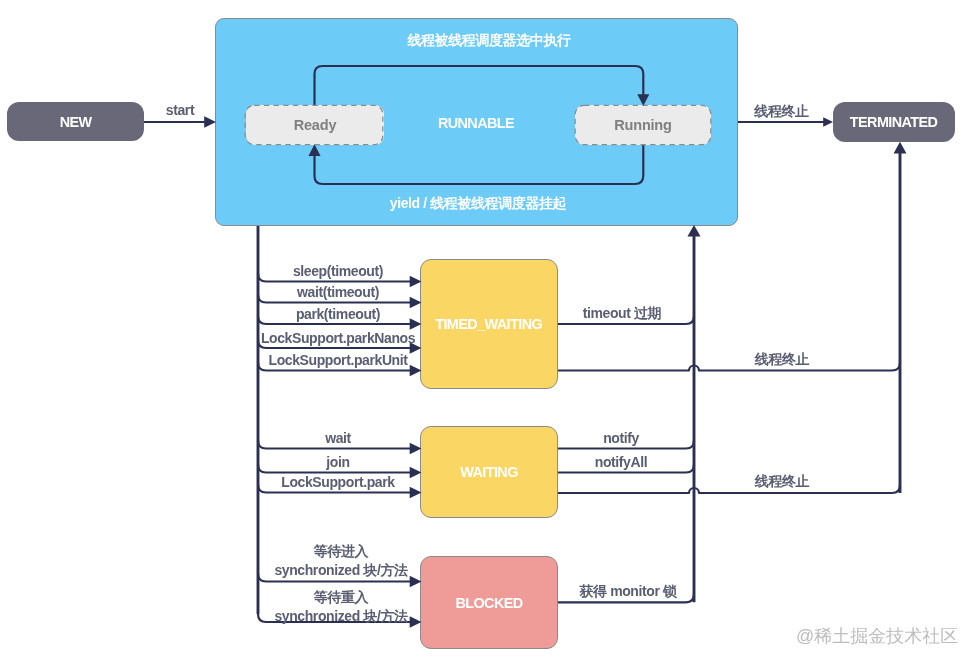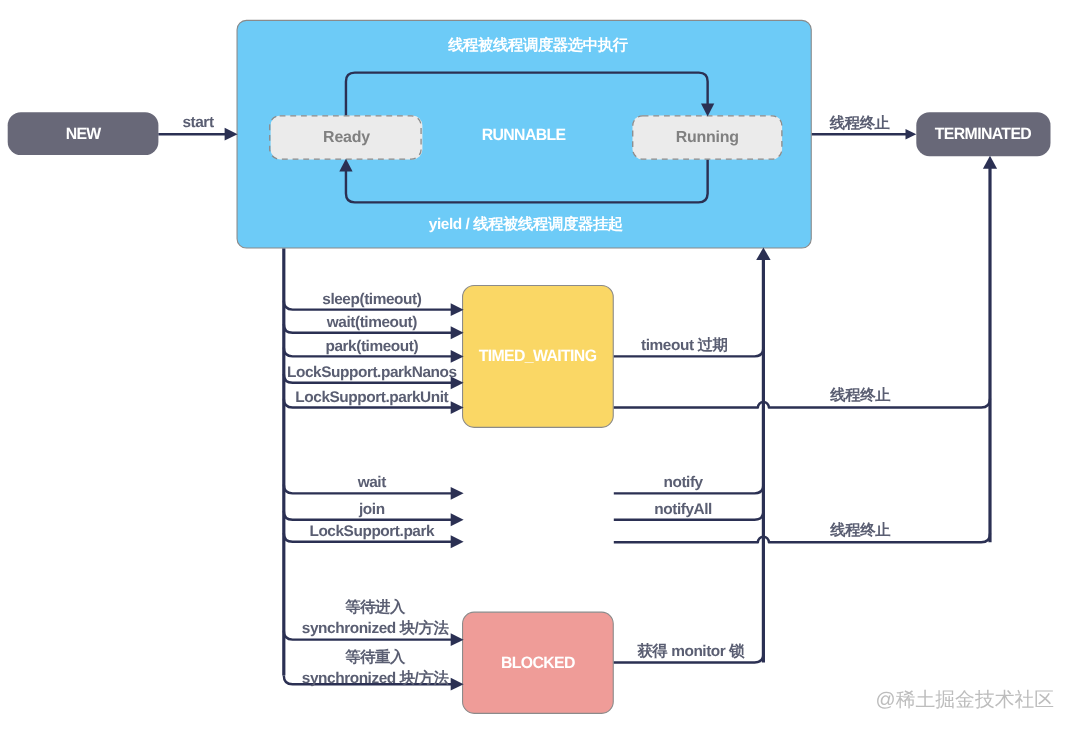--- a/index.html
+++ b/index.html
@@ -84,20 +84,23 @@
 <div class="node n-blue" style="left:215px;top:18px;width:523px;height:208px;"></div>
 <div class="node n-inner" style="left:246px;top:105px;width:138px;height:40px;">
       <span style="font-size:14.5px;letter-spacing:-0.2px">Ready</span>
     </div>
 <div class="node n-inner" style="left:575px;top:105px;width:136px;height:40px;">
       <span style="font-size:14.5px;letter-spacing:-0.2px">Running</span>
     </div>
 <div class="node n-yellow n-state" style="left:420px;top:259px;width:138px;height:130px;">
       <span style="font-size:15px;letter-spacing:-0.6px">TIMED_WAITING</span>
     </div>
+<div class="node n-yellow n-state" style="left:420px;top:426px;width:138px;height:92px;">
+      <span style="font-size:15px;letter-spacing:-0.6px">WAITING</span>
+    </div>
 <div class="node n-pink n-state" style="left:420px;top:556px;width:138px;height:93px;">
       <span style="font-size:15px;letter-spacing:-0.6px">BLOCKED</span>
     </div>
 <div class="lbl c" style="left:476px;top:114px;color:#fff;font-size:15px;letter-spacing:-0.6px;transform:translateX(-50%) scaleX(0.96);">RUNNABLE</div>
 <div class="lbl c" style="left:489px;top:32px;color:#fff;font-size:14px;letter-spacing:-0.4px;">线程被线程调度器选中执行</div>
 <div class="lbl c" style="left:478px;top:195px;color:#fff;font-size:14px;letter-spacing:-0.4px;">yield / 线程被线程调度器挂起</div>
 <div class="lbl c" style="left:180px;top:102px;font-size:14px;letter-spacing:-0.4px;">start</div>
 <div class="lbl c" style="left:781.5px;top:103px;font-size:14px;letter-spacing:-0.4px;">线程终止</div>
 <div class="lbl c" style="left:338px;top:263.0px;font-size:14px;letter-spacing:-0.4px;">sleep(timeout)</div>
 <div class="lbl c" style="left:338px;top:284.0px;font-size:14px;letter-spacing:-0.4px;">wait(timeout)</div>

